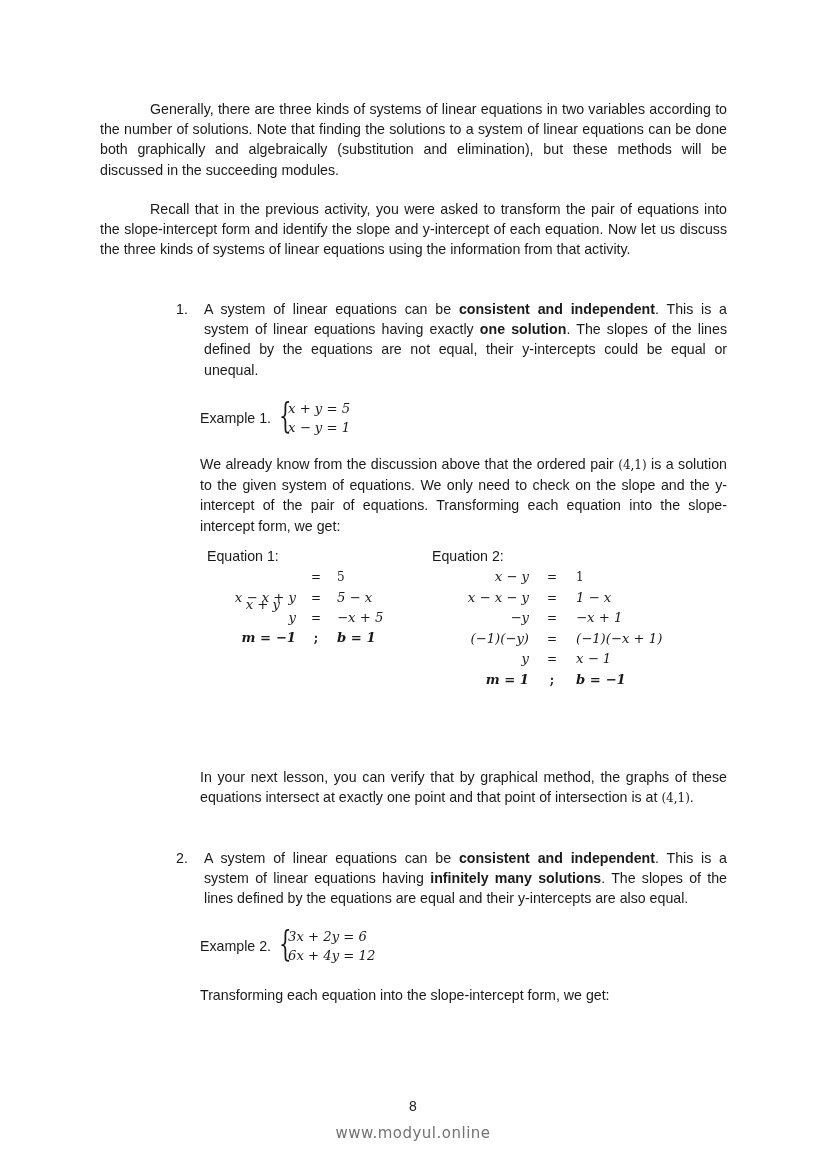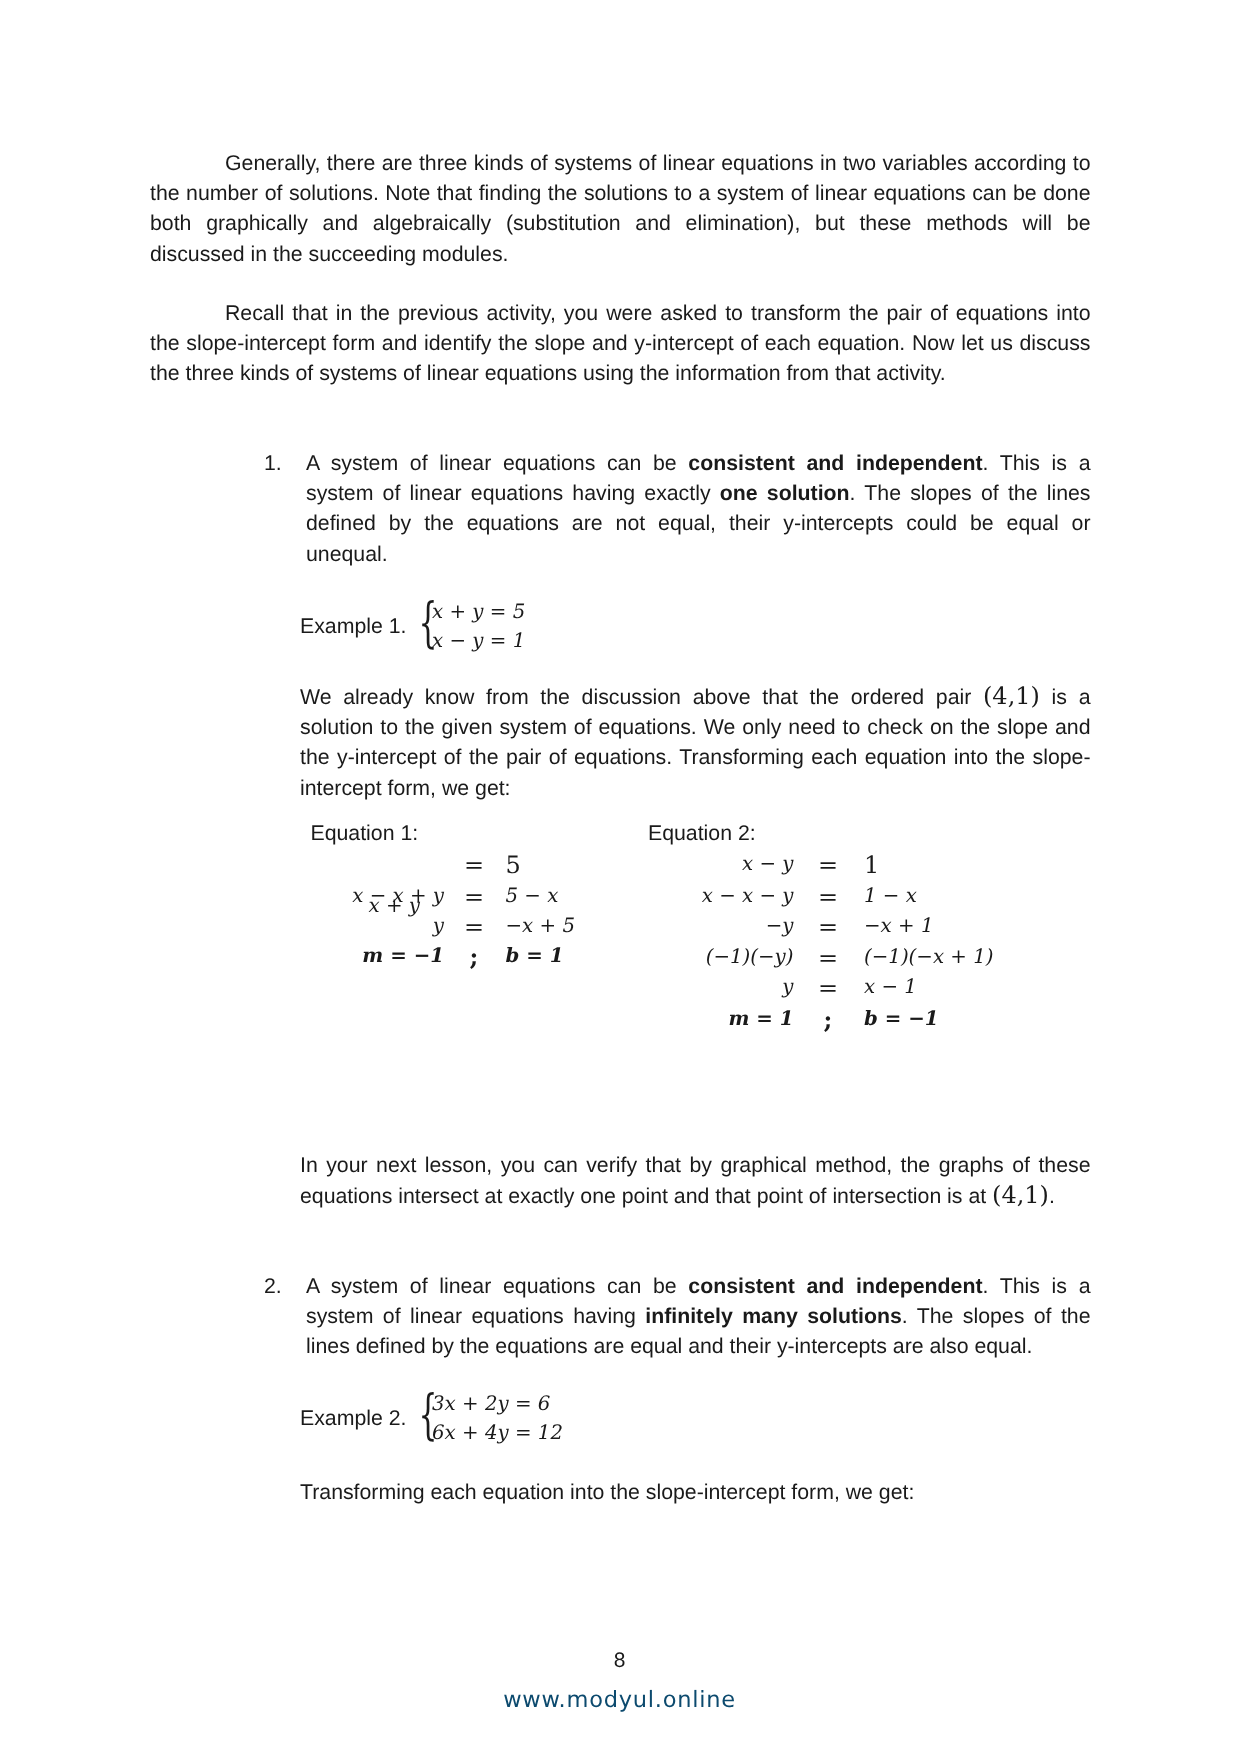--- a/index.html
+++ b/index.html
@@ -7,34 +7,34 @@
   .page { position: absolute; left: 0; top: 0; width: 826px; height: 1169px; }
   .txt { font-family: "Liberation Sans", sans-serif; font-size: 14.2px; line-height: 20.2px; }
   .para { position: absolute; left: 100px; width: 627px; text-align: justify; text-align-last: left; }
   .indent { text-indent: 50px; }
   .item { position: absolute; left: 176px; width: 551px; }
   .item .num { position: absolute; left: 0; top: 0; width: 24px; }
   .item .body { margin-left: 28px; text-align: justify; text-align-last: left; }
   .sub { position: absolute; left: 200px; width: 527px; text-align: justify; text-align-last: left; }
   b, .bold { font-weight: bold; }
   .math { font-family: "DejaVu Serif", "Liberation Serif", serif; font-style: italic; font-size: 13.2px; }
-  .mathup { font-family: "DejaVu Serif", "Liberation Serif", serif; font-style: normal; font-size: 16px; }
+  .mathup { font-family: "DejaVu Serif", "Liberation Serif", serif; font-style: normal; font-size: 12px; }
   .ex { position: absolute; left: 200px; height: 40px; }
   .ex .label { position: absolute; left: 0; top: 9px; white-space: nowrap; }
   .ex .brace { position: absolute; font-family: "DejaVu Serif", serif; font-size: 36px; line-height: 36px; top: -1px; transform: scaleX(0.55); transform-origin: left center; }
   .ex .sys { position: absolute; top: 0; }
   .ex .sys div { height: 19px; line-height: 19px; white-space: pre; }
   .eqtitle { position: absolute; white-space: nowrap; }
   .row { position: absolute; height: 20px; line-height: 20px; white-space: nowrap; }
   .lhs { position: absolute; text-align: right; }
   .eq { position: absolute; text-align: center; width: 14px; }
   .rhs { position: absolute; text-align: left; }
   .mbold { font-weight: bold; }
   .pagenum { position: absolute; left: 0; width: 826px; top: 1098px; text-align: center; font-family: "Liberation Sans", sans-serif; font-size: 14px; }
-  .watermark { position: absolute; left: 0; width: 826px; top: 1124px; text-align: center; font-family: "DejaVu Sans", sans-serif; font-size: 15px; color: #0c4a6e; letter-spacing: 0.5px; }
+  .watermark { position: absolute; left: 0; width: 826px; top: 1124px; text-align: center; font-family: "DejaVu Sans", sans-serif; font-size: 15px; color: #737373; letter-spacing: 0.5px; }
 </style>
 </head>
 <body>
 
 <div class="page">
 
   <div class="para indent txt" style="top:99px;">Generally, there are three kinds of systems of linear equations in two variables according to the number of solutions. Note that finding the solutions to a system of linear equations can be done both graphically and algebraically (substitution and elimination), but these methods will be discussed in the succeeding modules.</div>
 
   <div class="para indent txt" style="top:199px;">Recall that in the previous activity, you were asked to transform the pair of equations into the slope-intercept form and identify the slope and y-intercept of each equation. Now let us discuss the three kinds of systems of linear equations using the information from that activity.</div>
 

